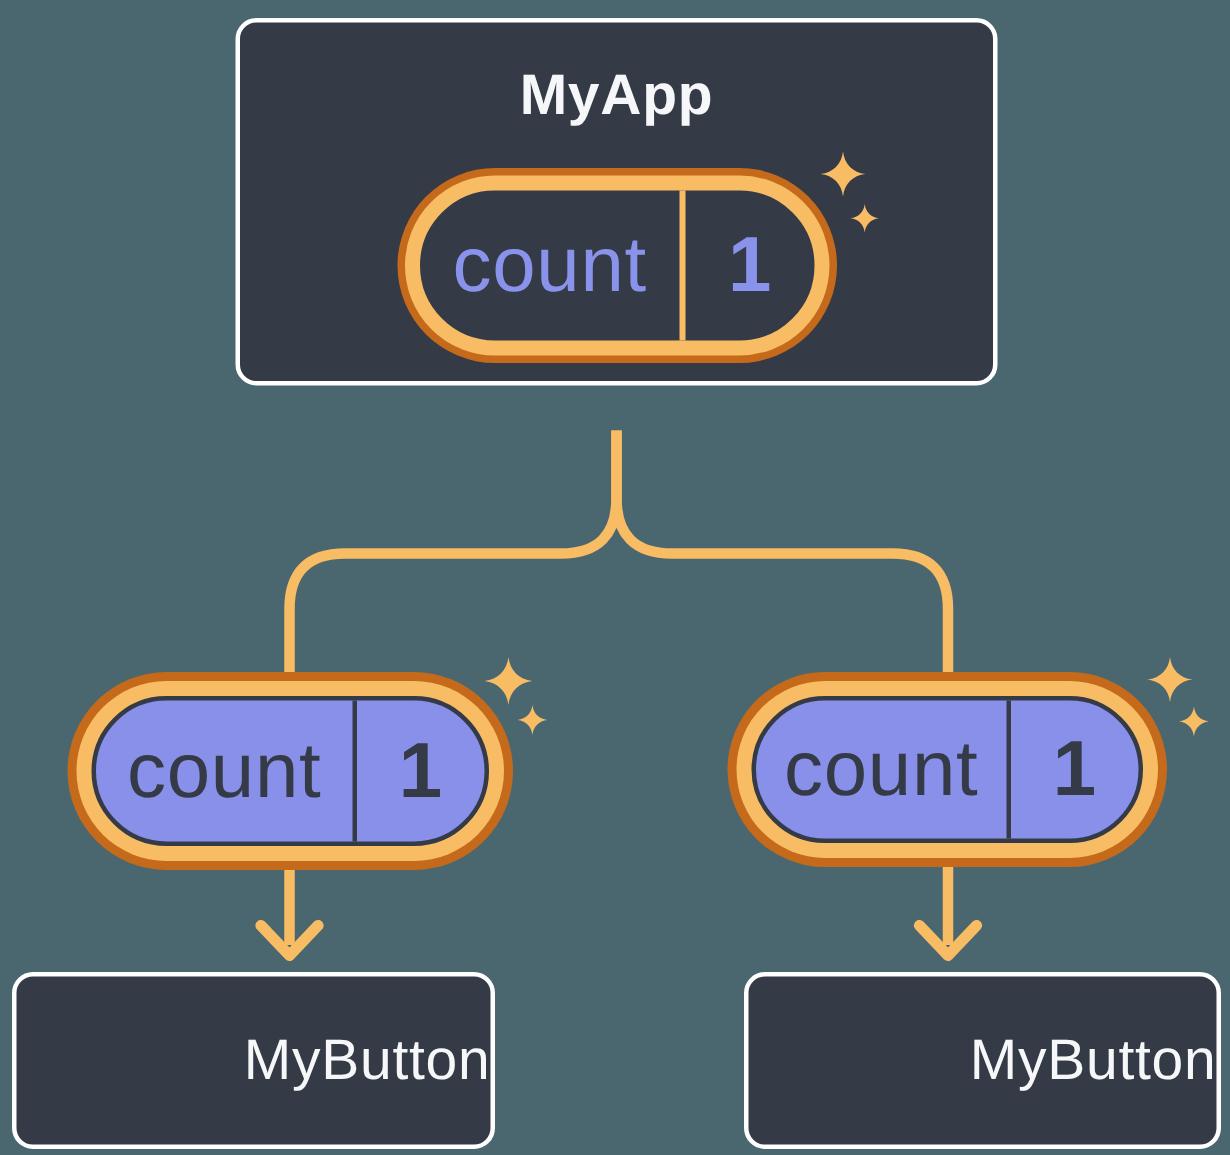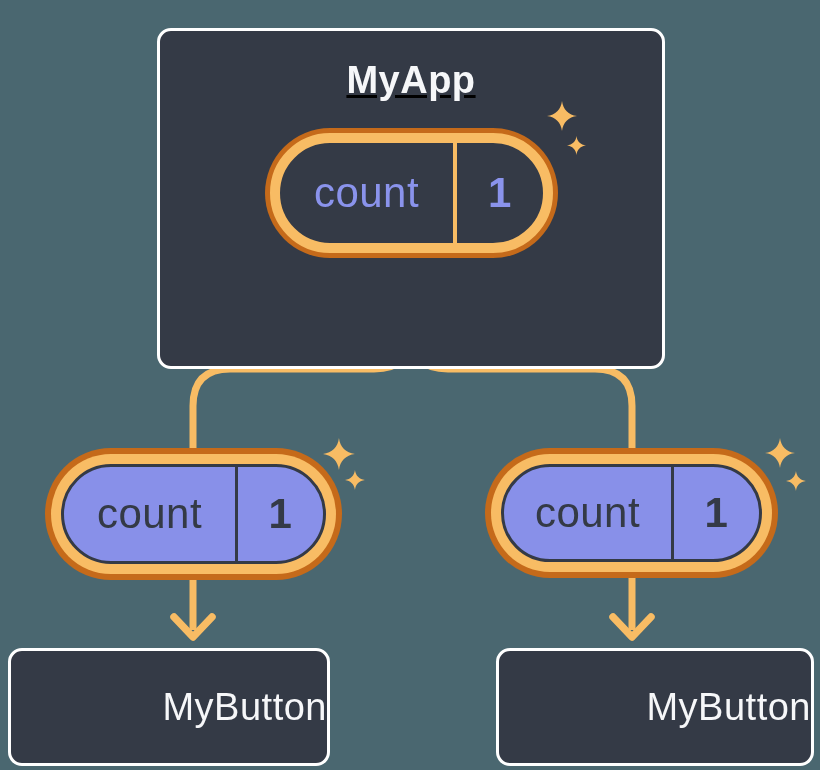--- a/index.html
+++ b/index.html
@@ -48,21 +48,21 @@
   }
   
   .node {
     position: absolute;
     box-sizing: border-box;
     background: var(--node-fill);
     border: 3px solid var(--node-border);
     border-radius: 14px;
     z-index: 2;
   }
-  .node-root { left: 157px; top: 28px; width: 508px; height: 341px; text-decoration: underline; }
+  .node-root { left: 157px; top: 12px; width: 508px; height: 245px; }
   .node-child { display: flex; align-items: center; justify-content: flex-end; }
   .node-child-left  { left: 8px;   top: 648px; width: 322px; height: 118px; }
   .node-child-right { left: 496px; top: 648px; width: 318px; height: 118px; }
   .node-title {
     color: var(--node-text);
     font-size: 38px;
     font-weight: 600;
     letter-spacing: 0.5px;
     text-align: center;
   }
@@ -88,21 +88,21 @@
     border: 3px solid var(--node-fill);
     box-shadow: 0 0 0 10px var(--state-highlight-inner),
                 0 0 0 16px var(--state-highlight-outer);
   }
   .pill-child-left  { left: 61px;  top: 464px; width: 265px; height: 100px; }
   .pill-child-right { left: 501px; top: 464px; width: 261px; height: 98px;  }
   .pill-cell {
     display: flex;
     align-items: center;
     justify-content: center;
-    font-size: 42px;
+    font-size: 52px;
     letter-spacing: 0.5px;
   }
   .pill-cell-name { flex: 1; }
   .pill-cell-value { font-weight: 700; }
   .pill-root .pill-cell { color: var(--state-text-root); }
   .pill-root .pill-cell-value { width: 86px; border-left: 4px solid var(--state-highlight-inner); }
   .pill-child .pill-cell { color: var(--state-text-child); }
   .pill-child .pill-cell-value { width: 85px; border-left: 3px solid var(--node-fill); }
   
   .sparkles { position: absolute; z-index: 3; pointer-events: none; }

